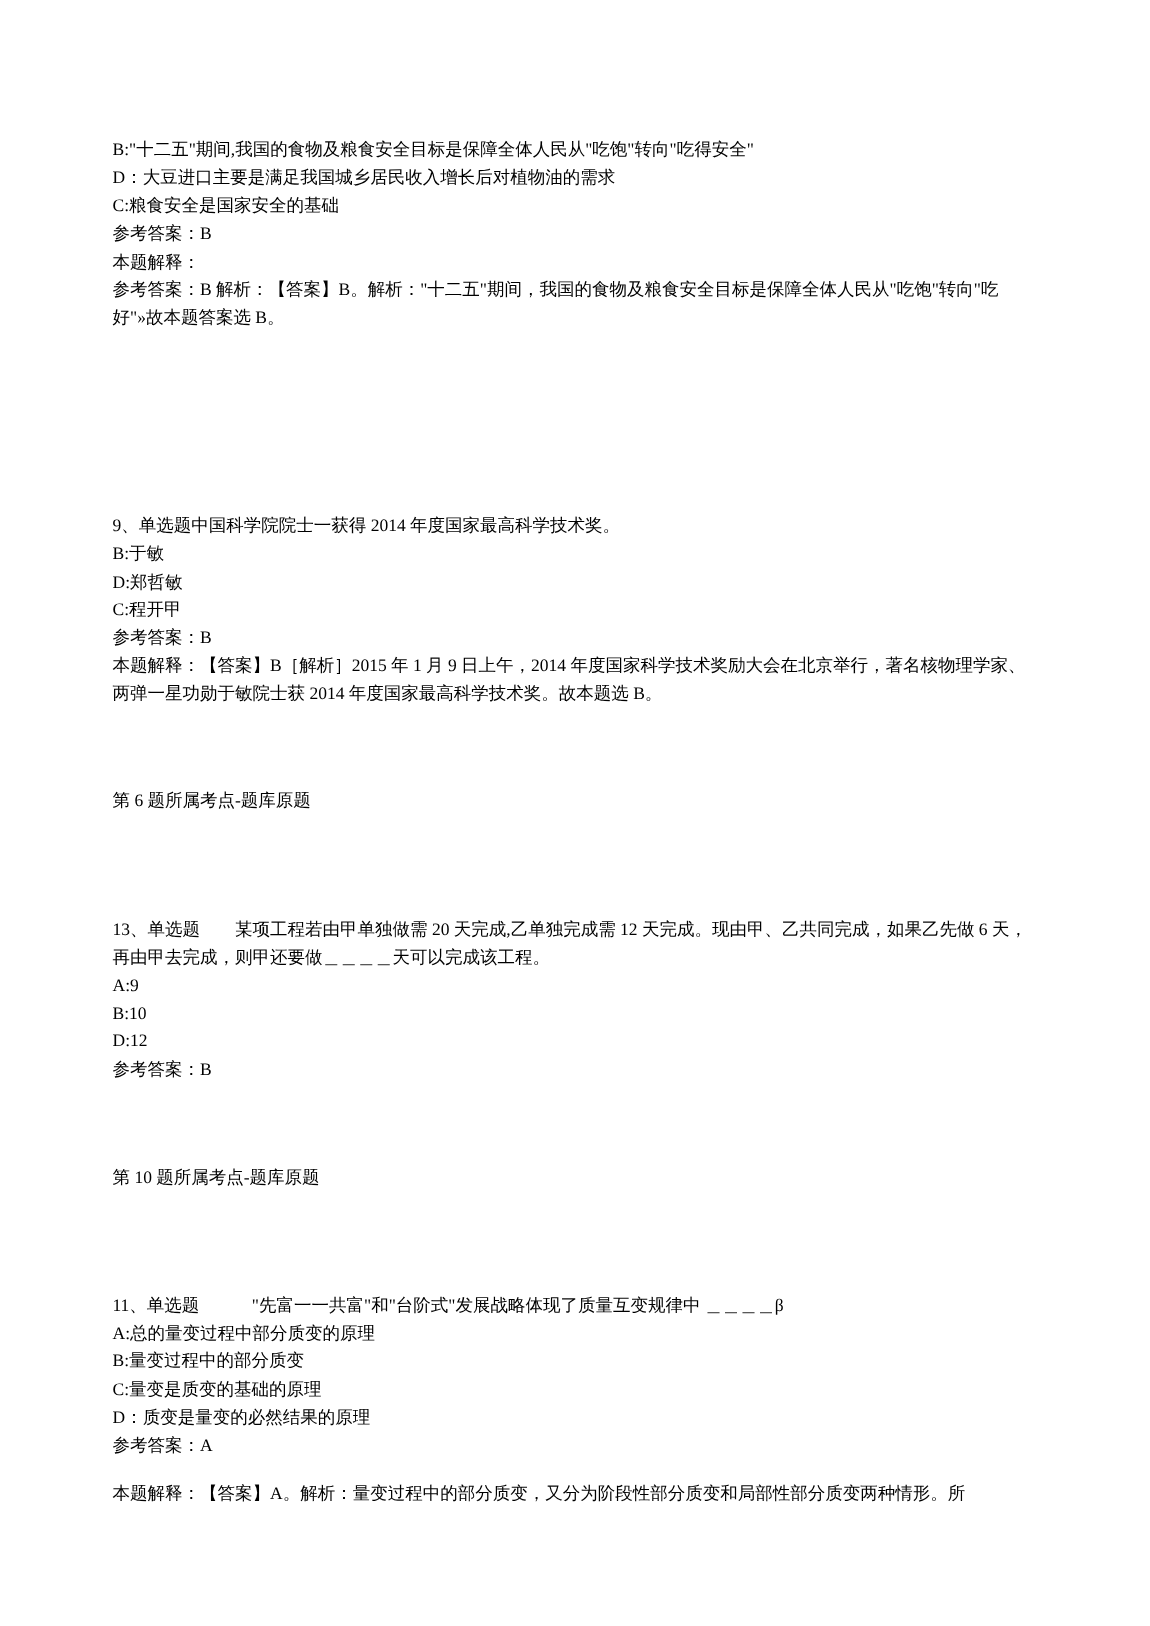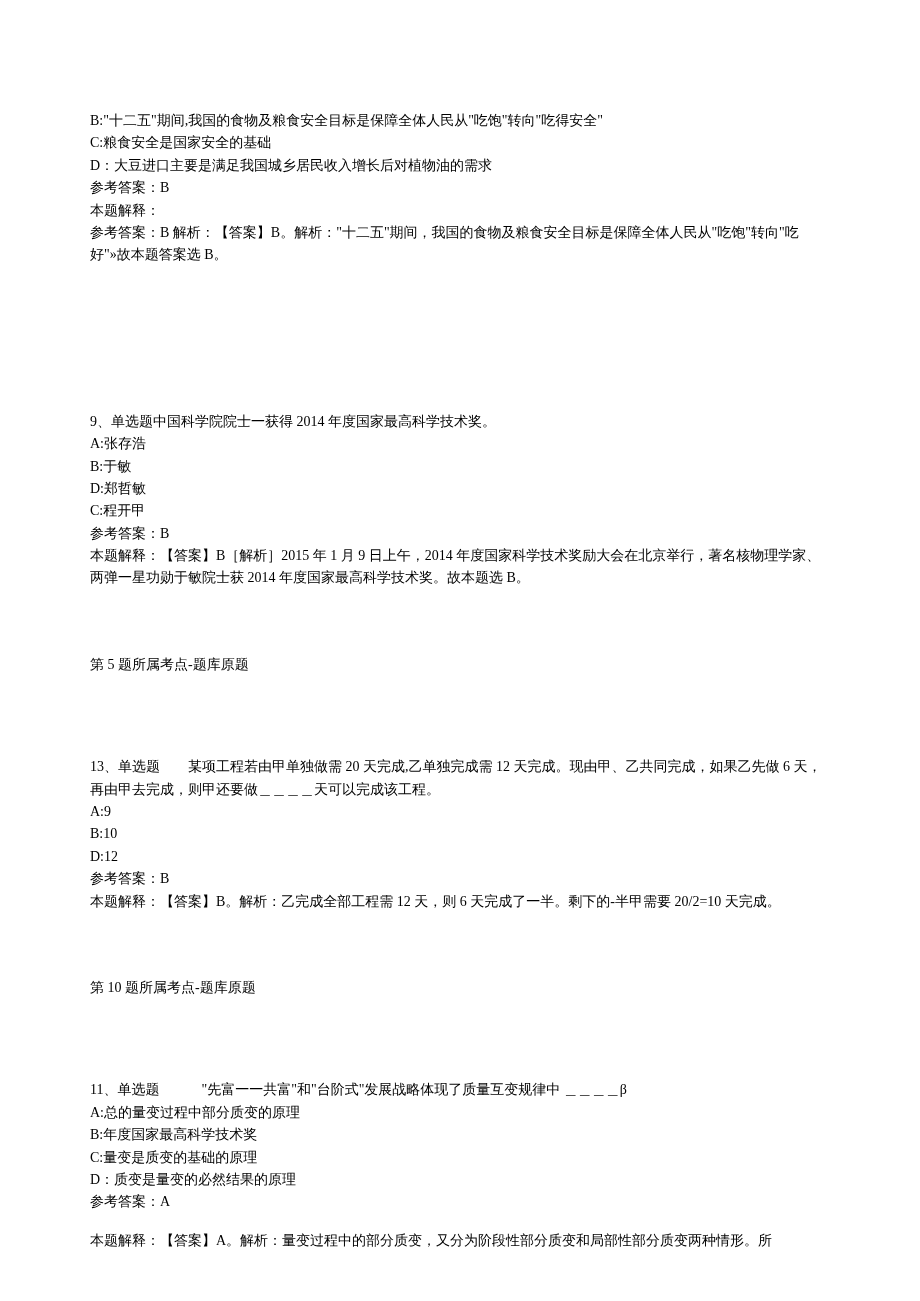--- a/index.html
+++ b/index.html
@@ -26,64 +26,62 @@
   .spacer-large {
     height: 64px;
   }
 </style>
 </head>
 <body>
 
 <div class="page">
 
   <span class="line">B:"十二五"期间,我国的食物及粮食安全目标是保障全体人民从"吃饱"转向"吃得安全"</span>
+  <span class="line">D：大豆进口主要是满足我国城乡居民收入增长后对植物油的需求</span>
   <span class="line">C:粮食安全是国家安全的基础</span>
-  <span class="line">D：大豆进口主要是满足我国城乡居民收入增长后对植物油的需求</span>
   <span class="line">参考答案：B</span>
   <span class="line">本题解释：</span>
   <span class="line">参考答案：B 解析：【答案】B。解析："十二五"期间，我国的食物及粮食安全目标是保障全体人民从"吃饱"转向"吃好"»故本题答案选 B。</span>
 
   <div class="spacer-large"></div>
 
 
   <div class="spacer-large"></div>
   <div class="spacer-small"></div>
 
   <span class="line">9、单选题中国科学院院士一获得 2014 年度国家最高科学技术奖。</span>
-  <span class="line">A:张存浩</span>
   <span class="line">B:于敏</span>
   <span class="line">D:郑哲敏</span>
   <span class="line">C:程开甲</span>
   <span class="line">参考答案：B</span>
   <span class="line">本题解释：【答案】B［解析］2015 年 1 月 9 日上午，2014 年度国家科学技术奖励大会在北京举行，著名核物理学家、两弹一星功勋于敏院士获 2014 年度国家最高科学技术奖。故本题选 B。</span>
 
   <div class="spacer-large"></div>
 
-  <span class="line">第 5 题所属考点-题库原题</span>
+  <span class="line">第 6 题所属考点-题库原题</span>
 
   <div class="spacer-large"></div>
   <div class="spacer-small"></div>
 
   <span class="line">13、单选题　　某项工程若由甲单独做需 20 天完成,乙单独完成需 12 天完成。现由甲、乙共同完成，如果乙先做 6 天，再由甲去完成，则甲还要做＿＿＿＿天可以完成该工程。</span>
   <span class="line">A:9</span>
   <span class="line">B:10</span>
   <span class="line">D:12</span>
   <span class="line">参考答案：B</span>
-  <span class="line">本题解释：【答案】B。解析：乙完成全部工程需 12 天，则 6 天完成了一半。剩下的-半甲需要 20/2=10 天完成。</span>
 
   <div class="spacer-large"></div>
 
   <span class="line">第 10 题所属考点-题库原题</span>
 
   <div class="spacer-large"></div>
   <div class="spacer-small"></div>
 
   <span class="line">11、单选题　　　"先富一一共富"和"台阶式"发展战略体现了质量互变规律中 ＿＿＿＿β</span>
   <span class="line">A:总的量变过程中部分质变的原理</span>
-  <span class="line">B:年度国家最高科学技术奖</span>
+  <span class="line">B:量变过程中的部分质变</span>
   <span class="line">C:量变是质变的基础的原理</span>
   <span class="line">D：质变是量变的必然结果的原理</span>
   <span class="line">参考答案：A</span>
 
   <div class="spacer-small"></div>
 
   <span class="line">本题解释：【答案】A。解析：量变过程中的部分质变，又分为阶段性部分质变和局部性部分质变两种情形。所</span>
 
 </div>
 

